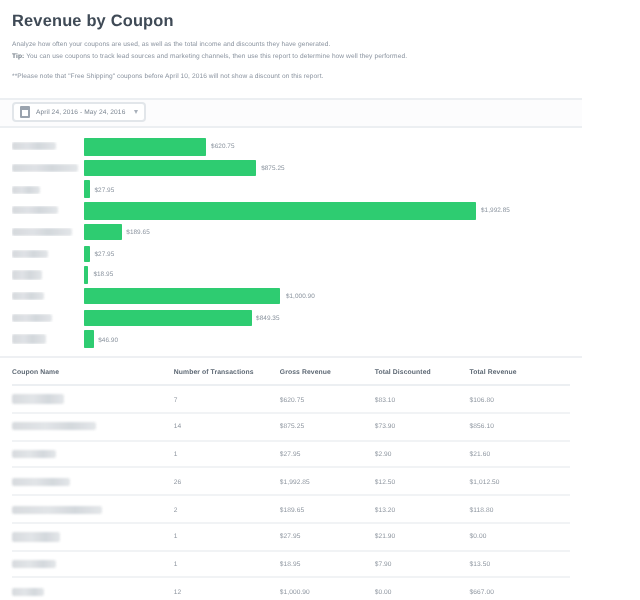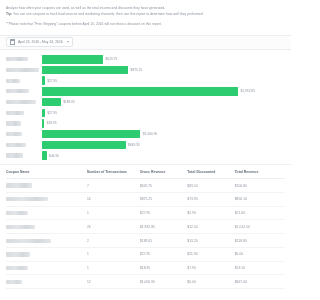--- a/index.html
+++ b/index.html
@@ -170,20 +170,21 @@
     filter: blur(.55px);
     opacity: .92;
   }
 </style>
 </head>
 <body>
 
 <div class="page">
 
   <div class="header">
+    <div class="page-title">Revenue by Coupon</div>
     <div class="desc-line">Analyze how often your coupons are used, as well as the total income and discounts they have generated.</div>
     <div class="desc-line">
       <span class="lbl">Tip:</span>
       <span>You can use coupons to track lead sources and marketing channels, then use this report to determine how well they performed.</span>
     </div>
     <div class="desc-line desc-note">**Please note that "Free Shipping" coupons before April 10, 2016 will not show a discount on this report.</div>
   </div>
 
   <div class="toolbar">
     <div class="daterange">

